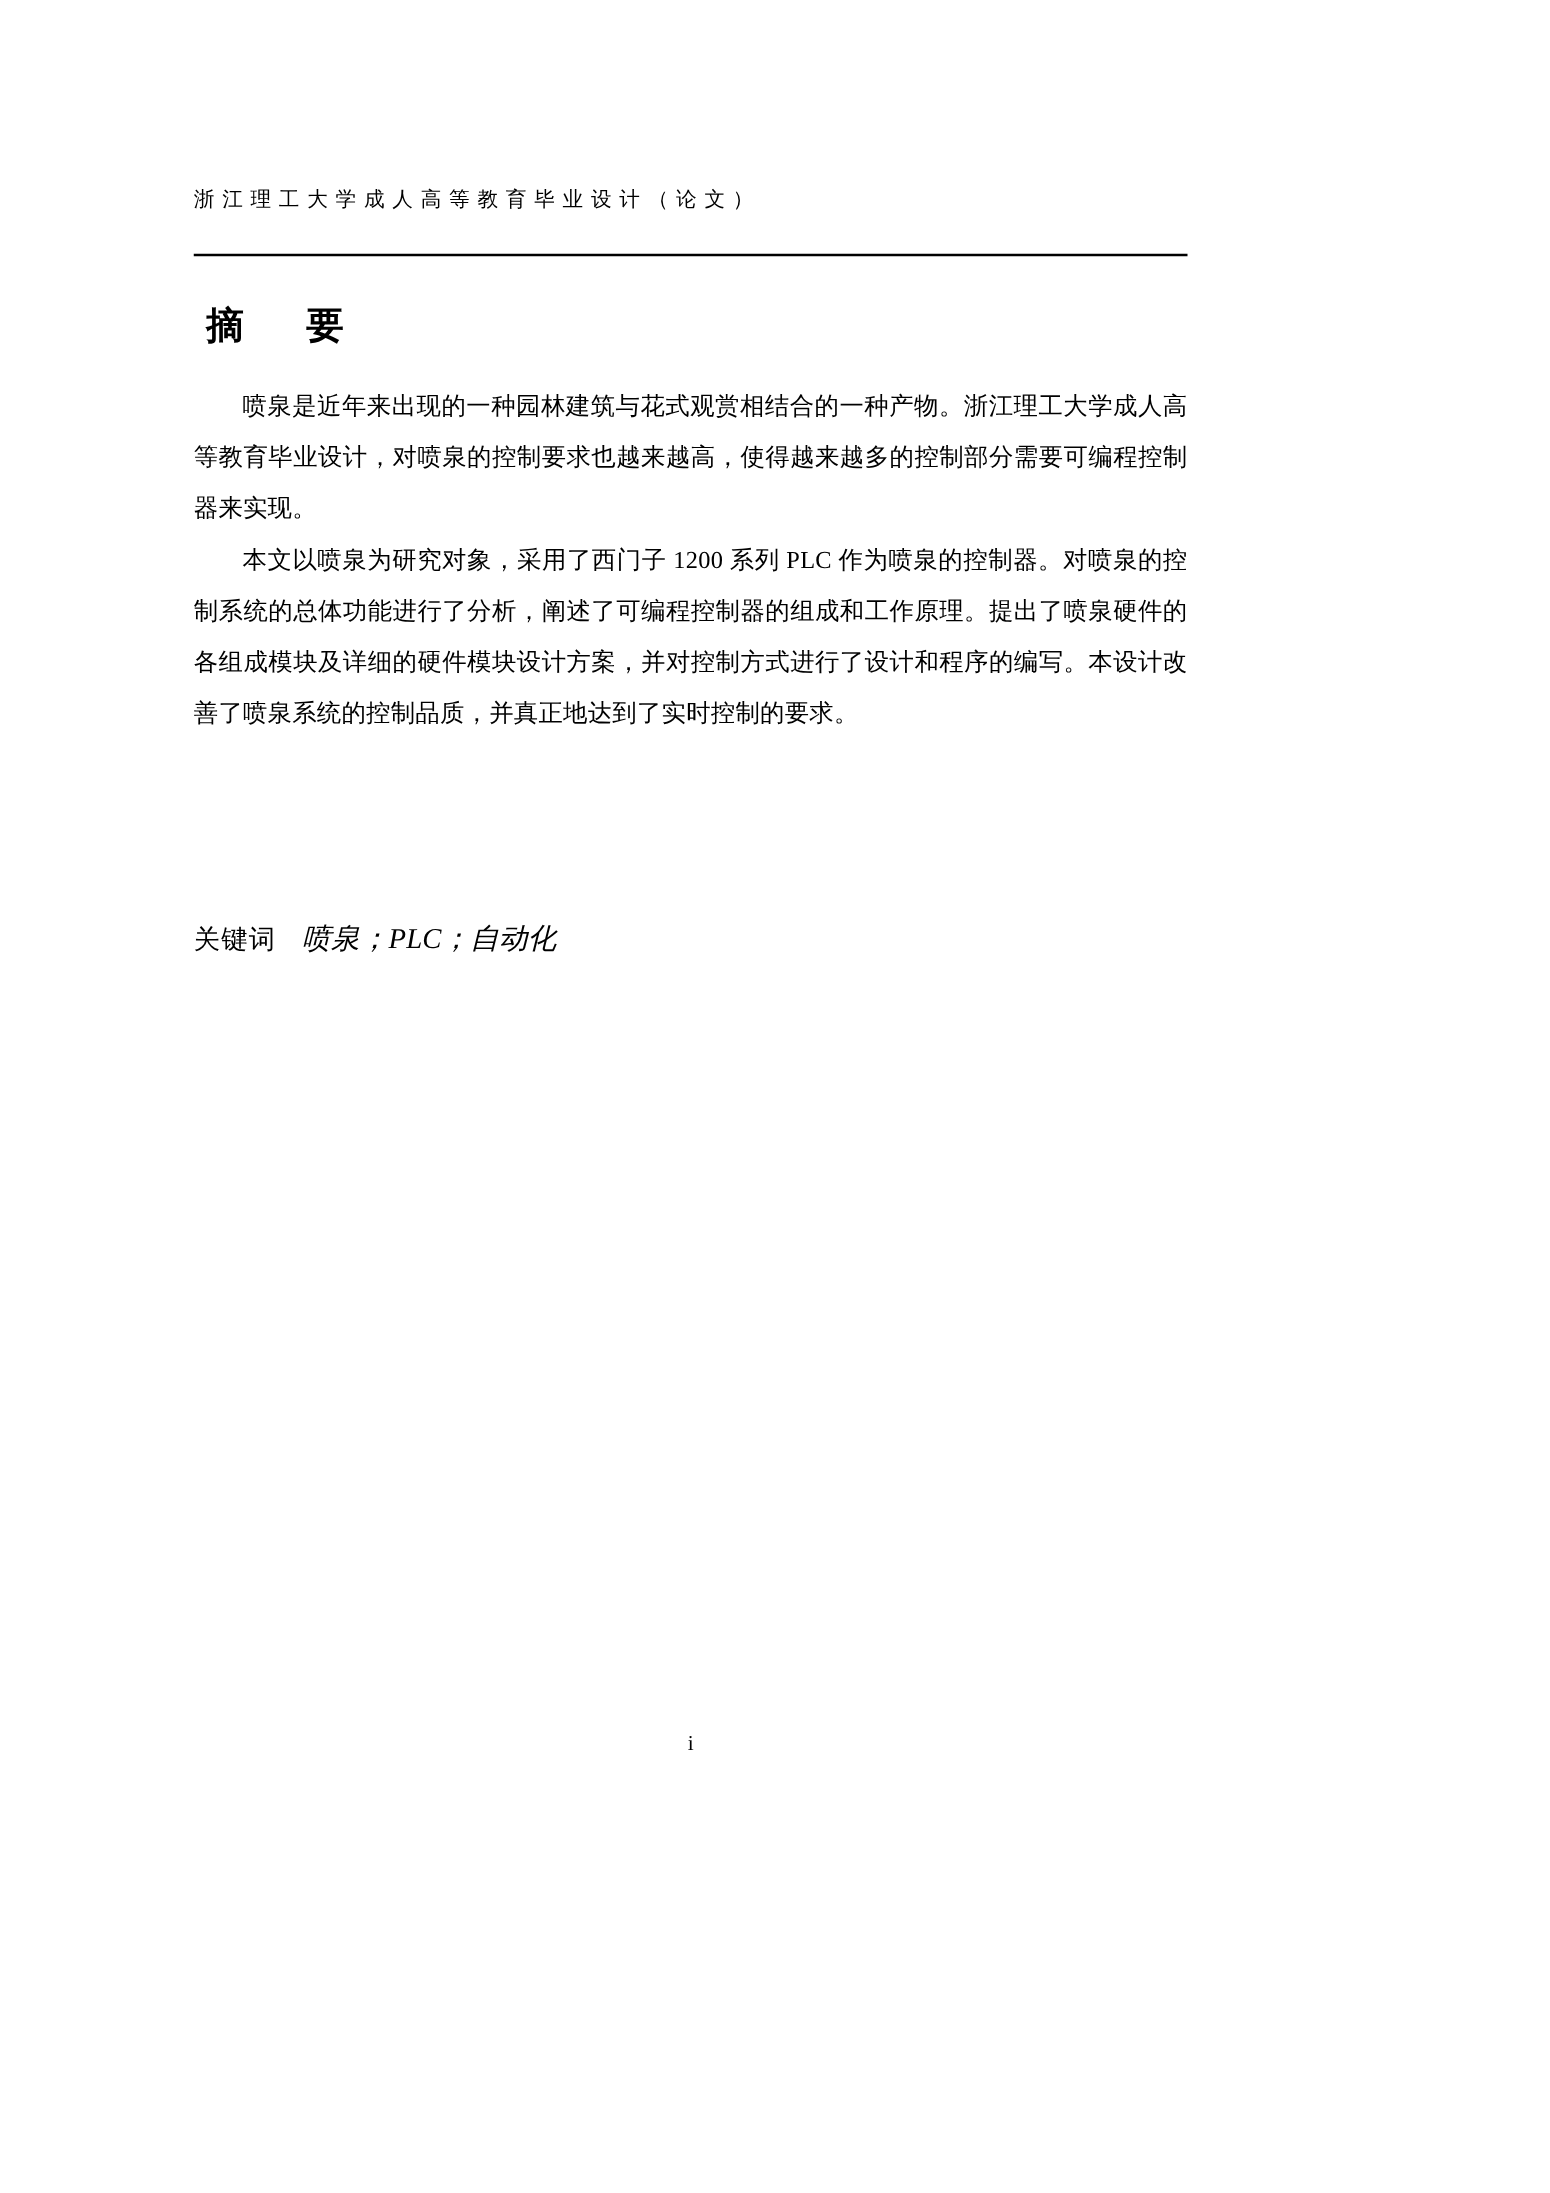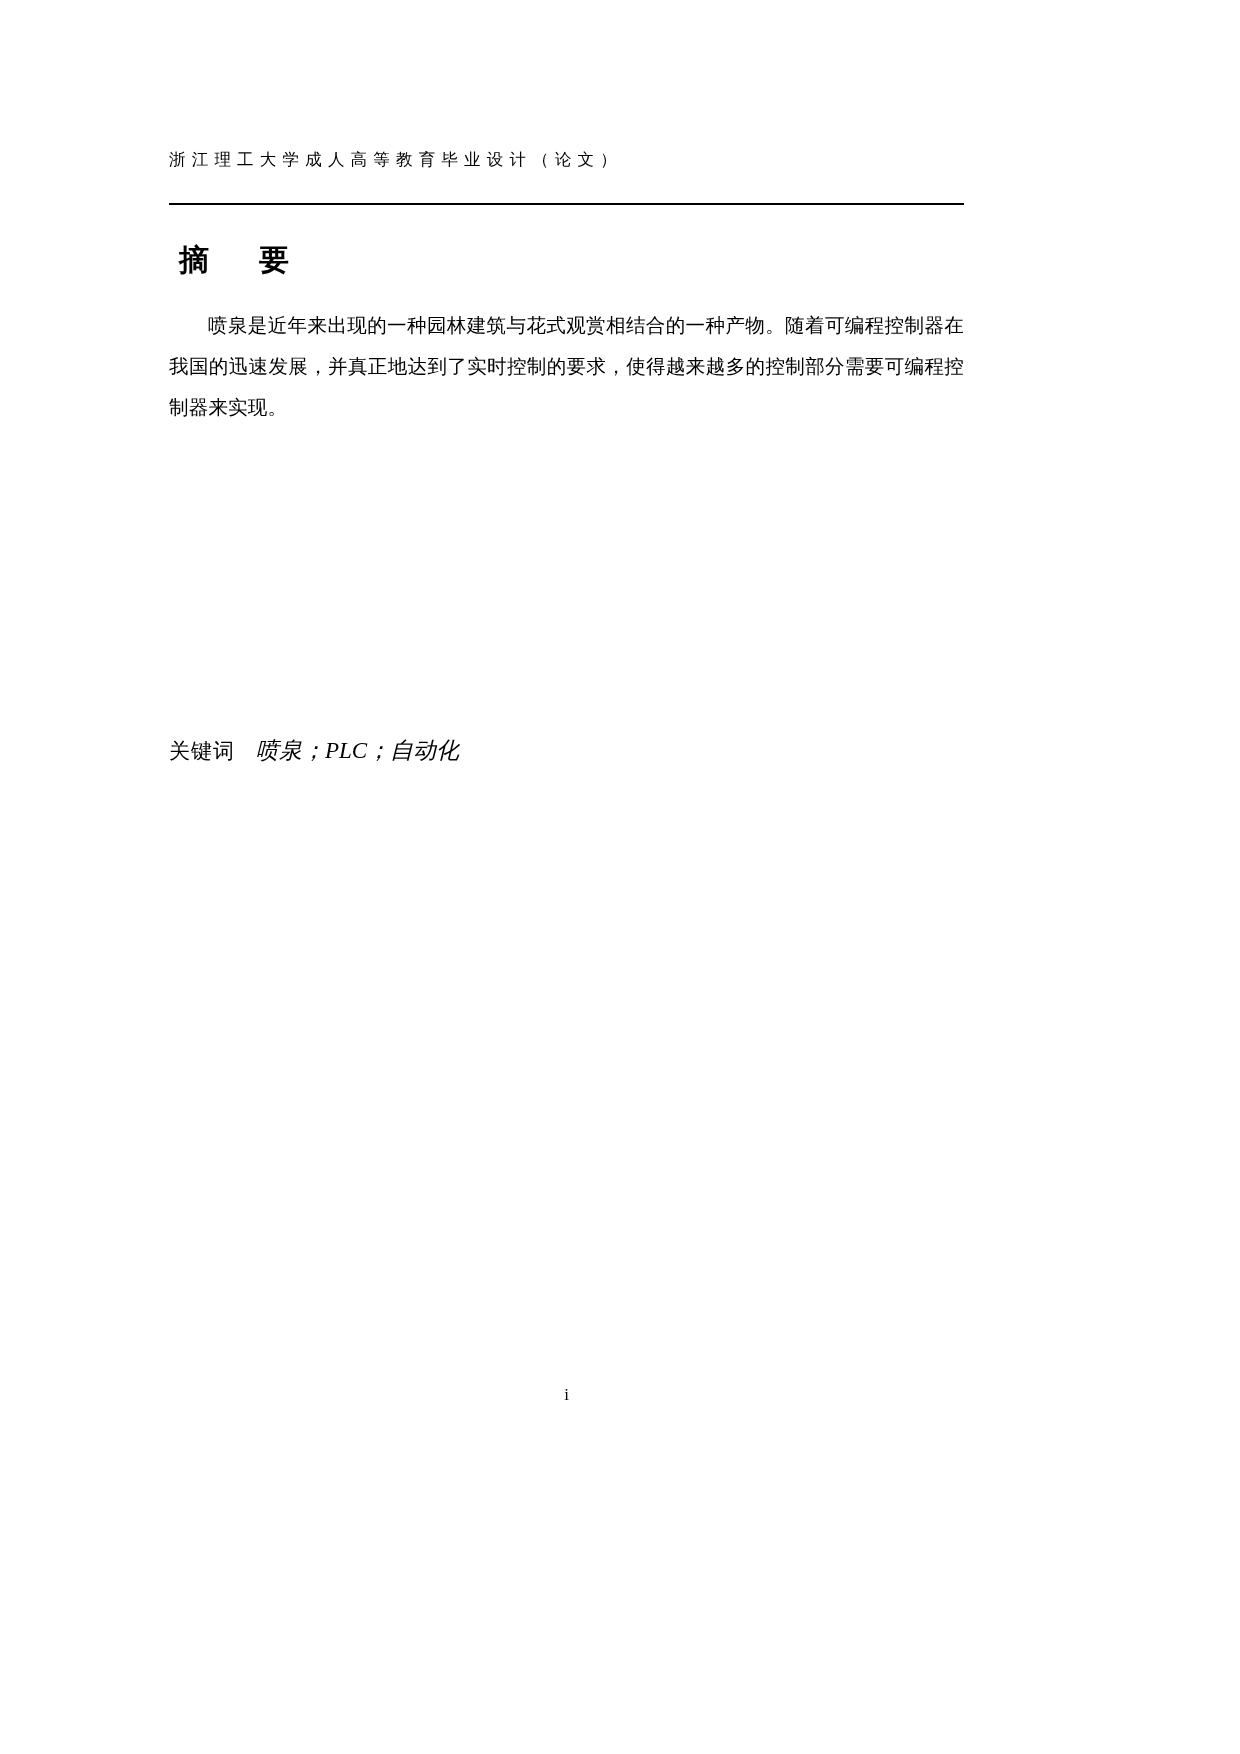--- a/index.html
+++ b/index.html
@@ -18,21 +18,20 @@
     margin: 0 auto;
     background: #ffffff;
     overflow: hidden;
   }
   .content {
     position: absolute;
     left: 155px;
     top: 0;
     width: 795px;
     height: 1572px;
-    margin-left: 14px;
   }
   
   .header {
     position: absolute;
     left: 0;
     top: 148px;
     width: 795px;
   }
   .header-line1 {
     font-family: "Liberation Serif", serif;
@@ -139,21 +138,22 @@
     <div class="header">
       <div class="header-line1">
         <span class="sp">浙江理工大学成人高等教育毕业设计（论文）</span>
       </div>
     </div>
     <div class="header-rule"></div>
 
     <div class="doc-title">摘　要</div>
 
     <div class="body-block">
-      <p class="para">喷泉是近年来出现的一种园林建筑与花式观赏相结合的一种产物。随着可编程控制器在我国的迅速发展，并真正地达到了实时控制的要求，使得越来越多的控制部分需要可编程控制器来实现。</p>
+      <p class="para">喷泉是近年来出现的一种园林建筑与花式观赏相结合的一种产物。浙江理工大学成人高等教育毕业设计，对喷泉的控制要求也越来越高，使得越来越多的控制部分需要可编程控制器来实现。</p>
+      <p class="para2">本文以喷泉为研究对象，采用了西门子 1200 系列 PLC 作为喷泉的控制器。对喷泉的控制系统的总体功能进行了分析，阐述了可编程控制器的组成和工作原理。提出了喷泉硬件的各组成模块及详细的硬件模块设计方案，并对控制方式进行了设计和程序的编写。本设计改善了喷泉系统的控制品质，并真正地达到了实时控制的要求。</p>
     </div>
 
     <div class="keywords">
       <span class="kw-label">关键词</span>
       <span class="kw-value">喷泉；PLC；自动化</span>
     </div>
 
     <div class="footer">i</div>
 
   </div>

